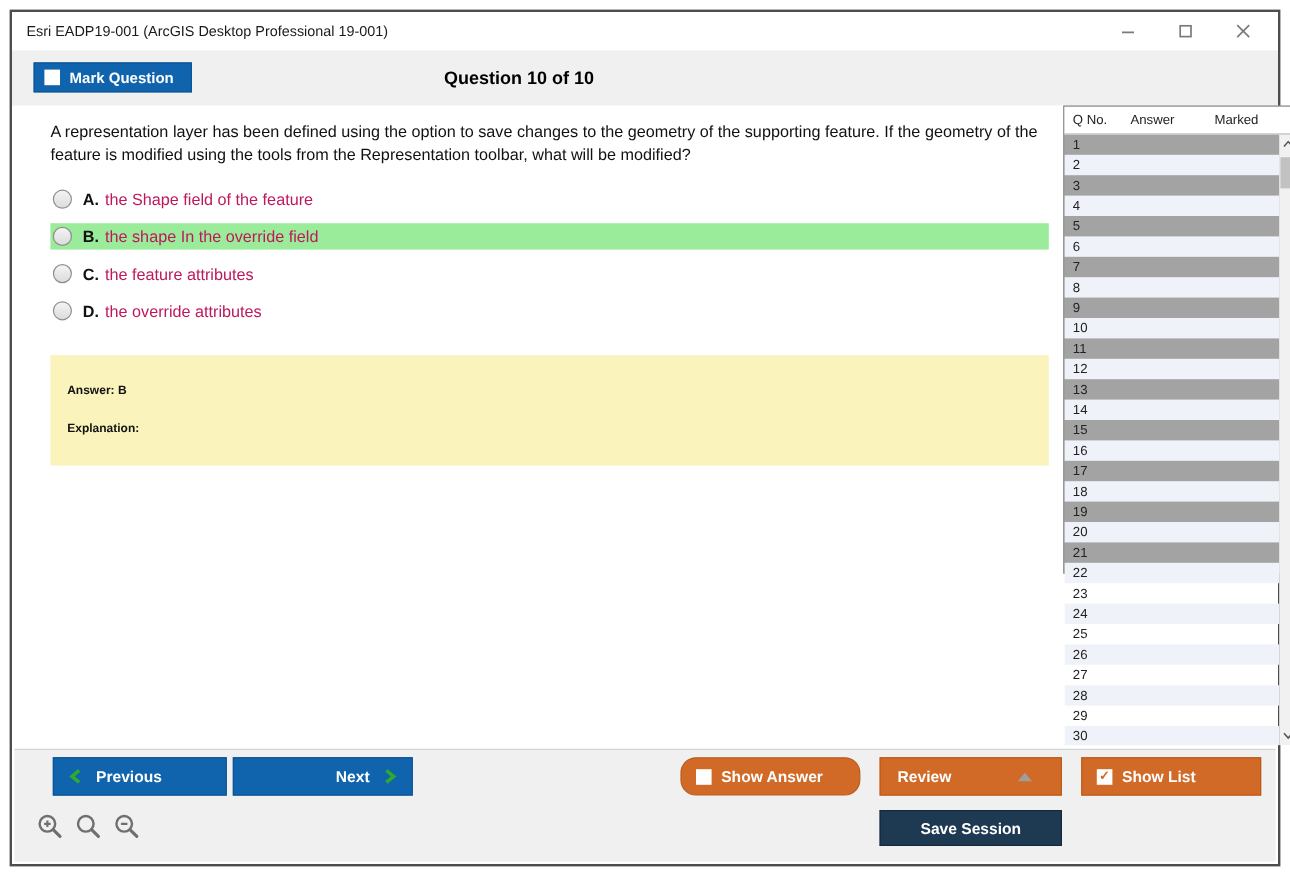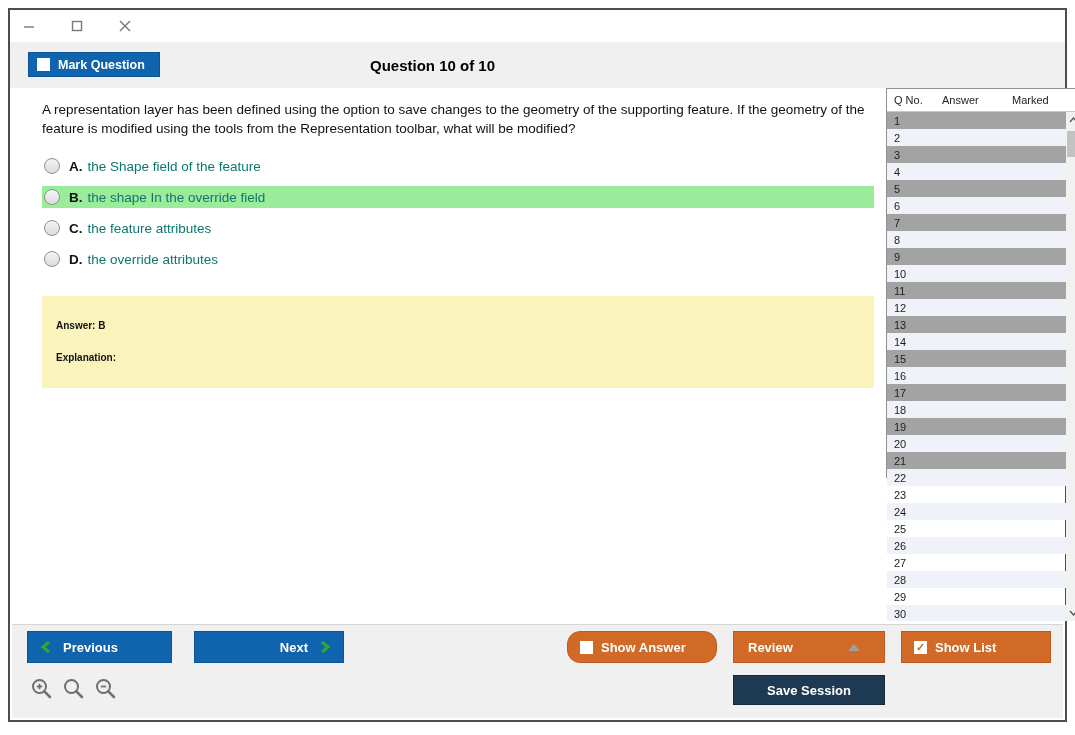--- a/index.html
+++ b/index.html
@@ -31,21 +31,21 @@
   .q-counter{position:absolute;left:0;right:210px;top:0;height:46px;display:flex;align-items:center;justify-content:center;font-size:15px;font-weight:bold;color:#000;}
 
   
   .content{position:relative;height:540px;background:#fff;margin-left:24px;}
   .question-pane{position:absolute;left:8px;top:0;width:842px;padding-top:12px;}
   .question-text{font-size:13.5px;color:#111;line-height:19px;margin-bottom:17px;width:832px;}
   .option-row{display:flex;align-items:center;height:22px;margin-bottom:9px;width:832px;padding-left:2px;cursor:pointer;}
   .option-row.highlighted{background:var(--green-row);}
   .radio{width:16px;height:16px;border-radius:50%;border:1px solid #8f8f8f;background:linear-gradient(#f4f4f4,#dcdcdc);margin-right:9px;flex:0 0 auto;}
   .opt-letter{font-size:13.5px;font-weight:bold;color:#111;margin-right:5px;}
-  .opt-text{font-size:13.5px;color:#0f766e;}
+  .opt-text{font-size:13.5px;color:#be185d;}
   .answer-box{margin-top:26px;width:832px;height:92px;background:var(--yellow);padding:21px 14px 0 14px;}
   .answer-line{font-size:10px;font-weight:bold;color:#111;margin-bottom:14px;line-height:18px;}
 
   
   .qlist{position:absolute;left:852px;top:0;width:196px;height:390px;border:1px solid #919191;background:#a3a3a3;}
   .qlist-header{height:23px;display:flex;align-items:center;border-bottom:1px solid #c8c8c8;font-size:11px;color:#222;background:#fff;}
   .qh-qno{width:55px;padding-left:7px;}
   .qh-answer{width:70px;}
   .qh-marked{width:55px;}
   .qlist-body{position:relative;height:509px;overflow:hidden;}
@@ -58,41 +58,42 @@
   .sb-arrow{position:absolute;left:0;width:15px;height:16px;display:flex;align-items:center;justify-content:center;cursor:pointer;}
   .sb-up{top:0;} .sb-down{bottom:0;}
   .sb-thumb{position:absolute;left:1px;top:19px;width:13px;height:26px;background:#c2c2c2;cursor:grab;}
 
   
   .footer{position:absolute;left:2px;right:2px;bottom:2px;height:94px;background:var(--chrome);border-top:1px solid #d5d5d5;}
   .f-btn{position:absolute;display:flex;align-items:center;color:#fff;font-size:13px;font-weight:bold;cursor:pointer;}
   .btn-blue{background:var(--blue);border:1px solid #0d5494;height:32px;top:6px;}
   .btn-orange{background:var(--orange);border:1px solid #bb5c1e;height:32px;top:6px;}
   .btn-navy{background:var(--navy);border:1px solid #16293a;height:30px;top:50px;justify-content:center;}
-  .btn-prev{left:15px;width:145px;padding-left:12px;}
+  .btn-prev{left:32px;width:145px;padding-left:12px;}
   .btn-next{left:182px;width:150px;justify-content:flex-end;padding-right:12px;}
   .btn-show-answer{left:555px;width:150px;padding-left:12px;border-radius:13px;}
   .btn-review{left:721px;width:152px;padding-left:14px;justify-content:space-between;padding-right:24px;}
   .btn-show-list{left:889px;width:150px;padding-left:12px;}
   .btn-save{left:721px;width:152px;align-items:center;}
   .btn-end{left:889px;width:150px;}
   .chev{display:inline-flex;align-items:center;}
   .btn-prev .chev{margin-right:12px;}
   .btn-next .chev{margin-left:12px;}
   .tri-up{width:0;height:0;border-left:6px solid transparent;border-right:6px solid transparent;border-bottom:7px solid #9e9e9e;}
   .zoom-bar{position:absolute;left:18px;top:52px;display:flex;align-items:center;gap:8px;}
   .zoom-icon{cursor:pointer;display:inline-flex;}
 </style>
 </head>
 <body>
 
 <div class="page">
   <div class="window">
 
     <div class="titlebar">
+      <span class="titlebar-text">Esri EADP19-001 (ArcGIS Desktop Professional 19-001)</span>
       <span class="win-controls">
         <span class="win-btn">
           <svg width="12" height="12" viewBox="0 0 12 12">
               <line x1="1" y1="7" x2="11" y2="7" stroke="#7a7a7a" stroke-width="1.4"></line>
             </svg>
         </span>
         <span class="win-btn">
           <svg width="12" height="12" viewBox="0 0 12 12">
               <rect x="1.5" y="1.5" width="9" height="9" fill="none" stroke="#7a7a7a" stroke-width="1.4"></rect>
             </svg>

